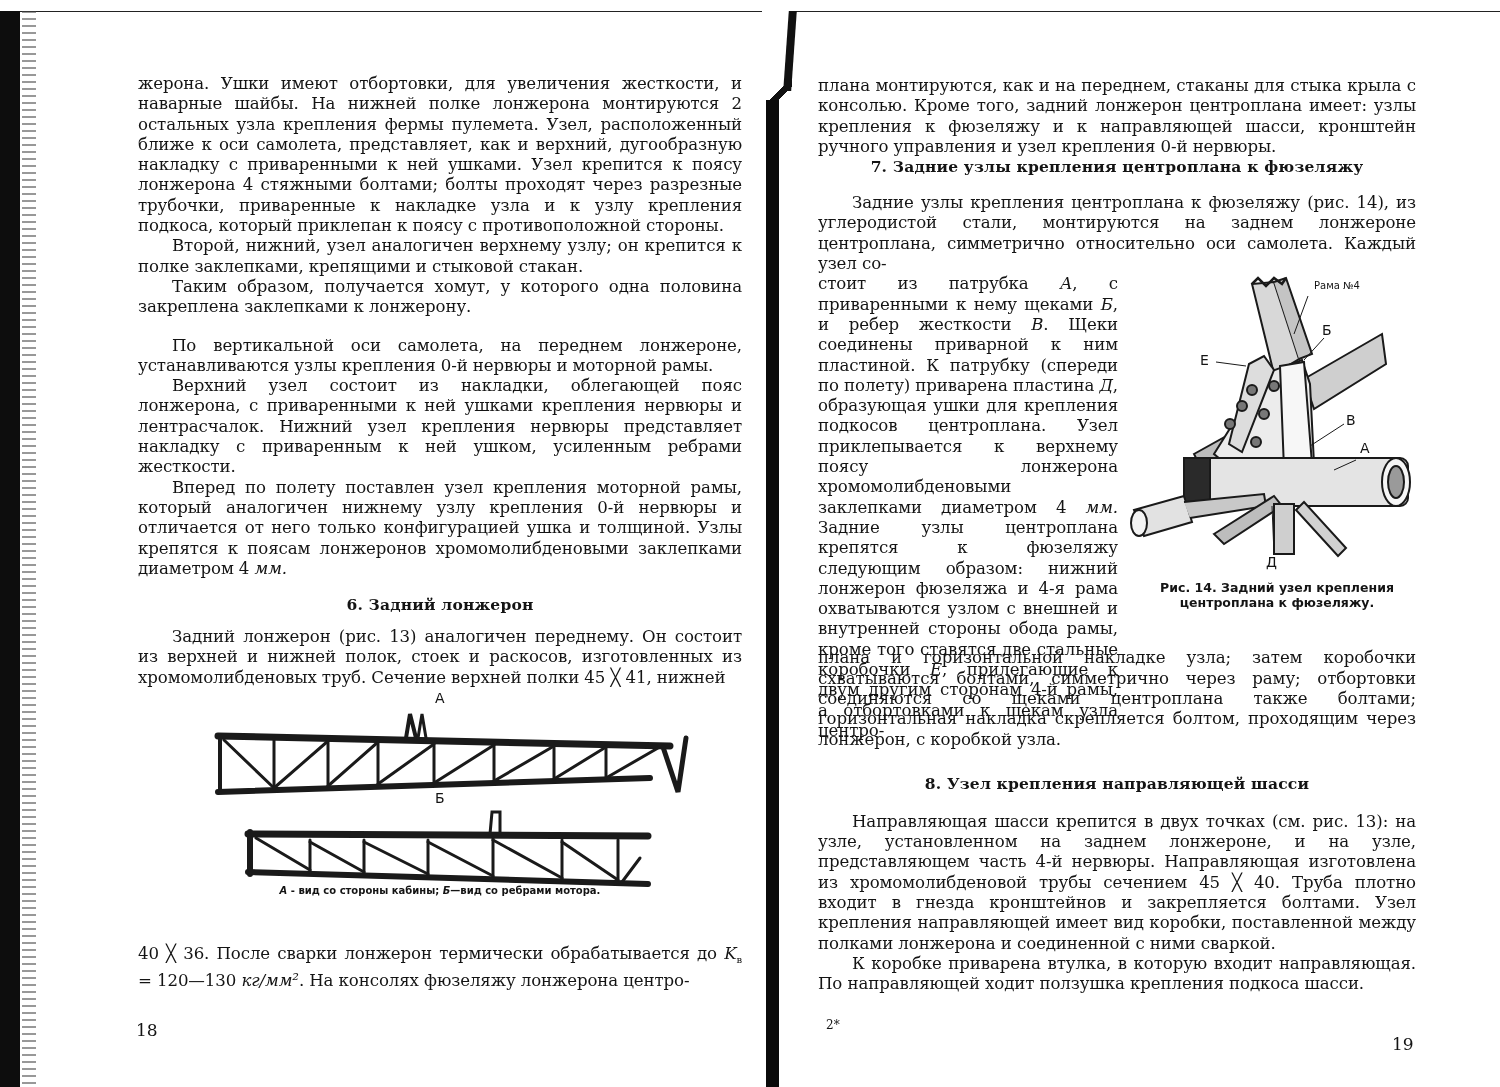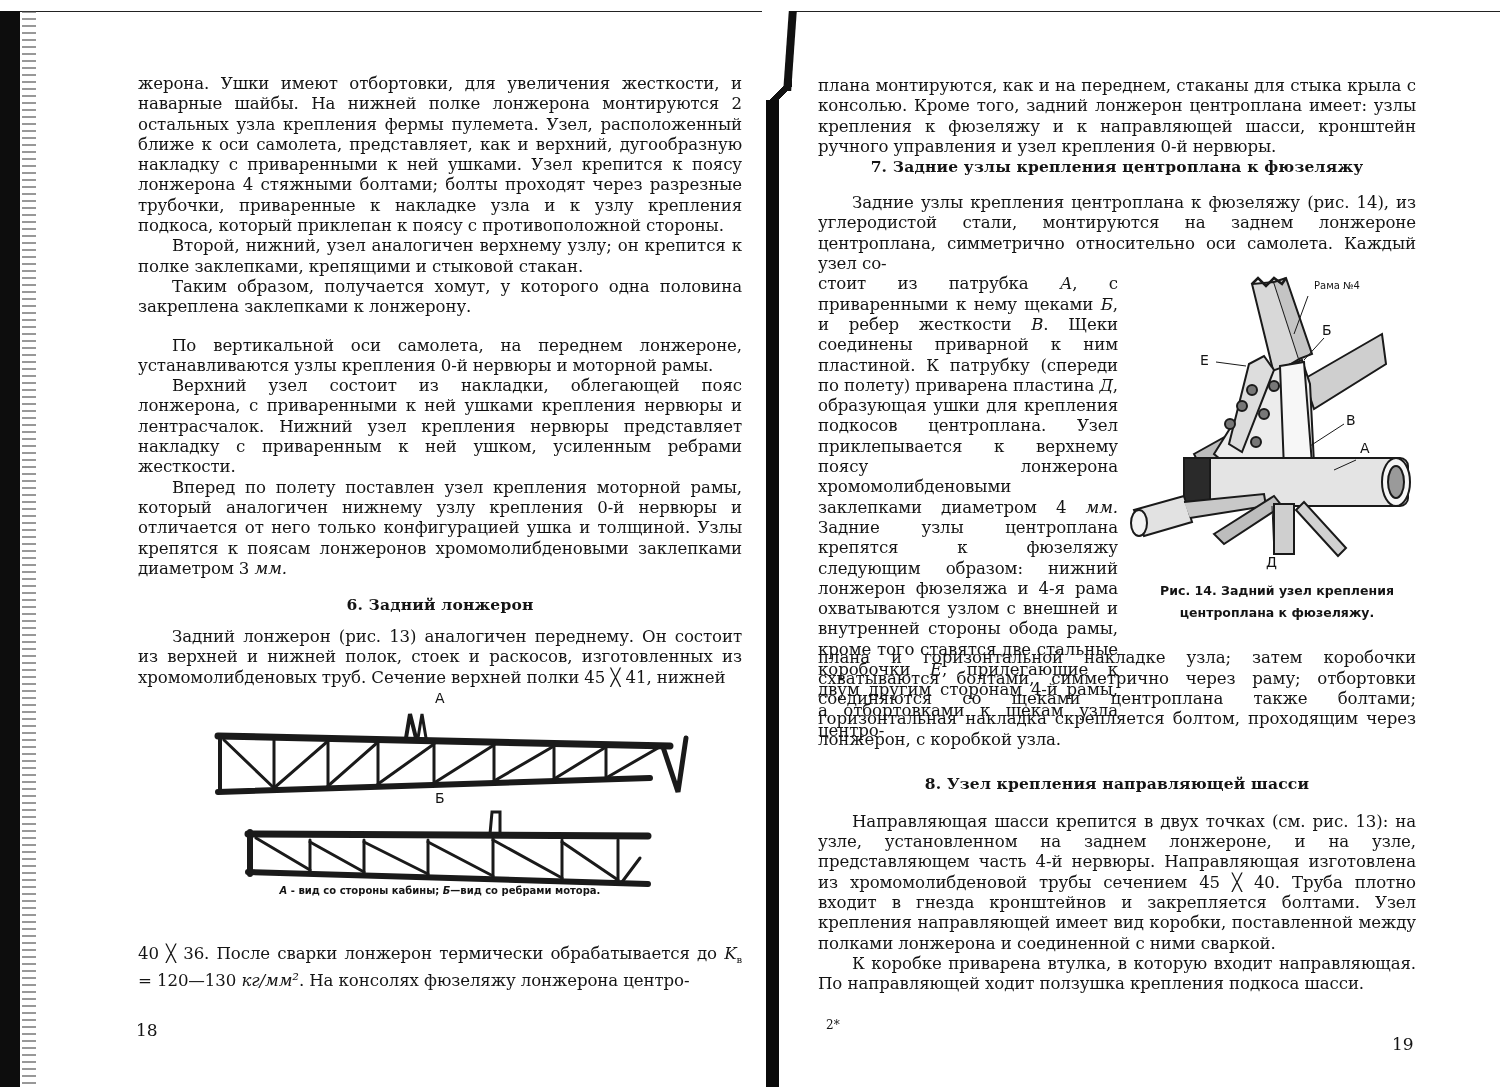--- a/index.html
+++ b/index.html
@@ -22,21 +22,21 @@
   .page { position: absolute; }
   .page.left { left: 138px; top: 74px; width: 604px; }
   .page.right { left: 818px; top: 76px; width: 598px; }
 
   p { margin: 0; font-size: 16.6px; line-height: 20.3px; text-align: justify; text-indent: 34px; letter-spacing: -0.1px; }
   p.cont { text-indent: 0; }
   h2 { margin: 0; font-size: 15.5px; line-height: 20px; text-align: center; font-weight: bold; letter-spacing: 0.2px; }
   .it { font-style: italic; }
 
   .caption { font-family: "DejaVu Sans", "Liberation Sans", sans-serif; text-align: center; }
-  .caption .main { font-size: 12.5px; line-height: 22px; }
+  .caption .main { font-size: 12.5px; line-height: 15px; }
   .caption .sub { font-size: 10px; line-height: 14px; font-weight: bold; }
 
   .pagenum { position: absolute; font-size: 17px; }
   .sig { position: absolute; font-size: 12px; }
 
   .fig-label { font-family: "DejaVu Sans", "Liberation Sans", sans-serif; font-size: 14px; }
 </style>
 </head>
 <body>
 
@@ -51,21 +51,21 @@
 <div class="gutter"></div>
 
 <div class="page left">
   <p class="cont">жерона. Ушки имеют отбортовки, для увеличения жесткости, и наварные шайбы. На нижней полке лонжерона монтируются 2 остальных узла крепления фермы пулемета. Узел, расположенный ближе к оси самолета, представляет, как и верхний, дугообразную накладку с приваренными к ней ушками. Узел крепится к поясу лонжерона 4 стяжными болтами; болты проходят через разрезные трубочки, приваренные к накладке узла и к узлу крепления подкоса, который приклепан к поясу с противоположной стороны.</p>
   <p>Второй, нижний, узел аналогичен верхнему узлу; он крепится к полке заклепками, крепящими и стыковой стакан.</p>
   <p>Таким образом, получается хомут, у которого одна половина закреплена заклепками к лонжерону.</p>
 
 
   <p style="margin-top:18px;">По вертикальной оси самолета, на переднем лонжероне, устанавливаются узлы крепления 0-й нервюры и моторной рамы.</p>
   <p>Верхний узел состоит из накладки, облегающей пояс лонжерона, с приваренными к ней ушками крепления нервюры и лентрасчалок. Нижний узел крепления нервюры представляет накладку с приваренным к ней ушком, усиленным ребрами жесткости.</p>
-  <p><span>Вперед по полету поставлен узел крепления моторной рамы, который аналогичен нижнему узлу крепления 0-й нервюры и отличается от него только конфигурацией ушка и толщиной. Узлы крепятся к поясам лонжеронов хромомолибденовыми заклепками диаметром 3</span> <span class="it">мм.</span></p>
+  <p><span>Вперед по полету поставлен узел крепления моторной рамы, который аналогичен нижнему узлу крепления 0-й нервюры и отличается от него только конфигурацией ушка и толщиной. Узлы крепятся к поясам лонжеронов хромомолибденовыми заклепками диаметром 4</span> <span class="it">мм.</span></p>
 
   <h2 style="margin-top:16px;">6. Задний лонжерон</h2>
 
   <p style="margin-top:12px;">Задний лонжерон (рис. 13) аналогичен переднему. Он состоит из верхней и нижней полок, стоек и раскосов, изготовленных из хромомолибденовых труб. Сечение верхней полки 45 ╳ 41, нижней</p>
 
   <div style="position:relative; height:232px; margin-top:4px;">
     <svg width="604" height="232" viewBox="0 0 604 232" style="position:absolute;left:0;top:0;">
       <g stroke="#1a1a1a" fill="none" stroke-linecap="round">
 
         <g>

